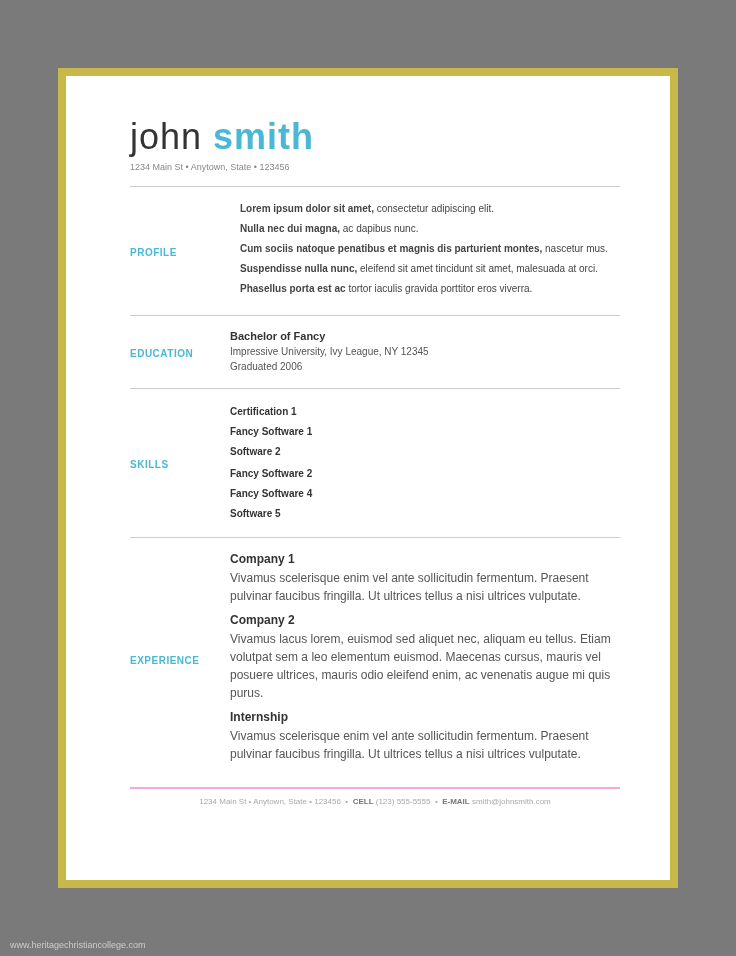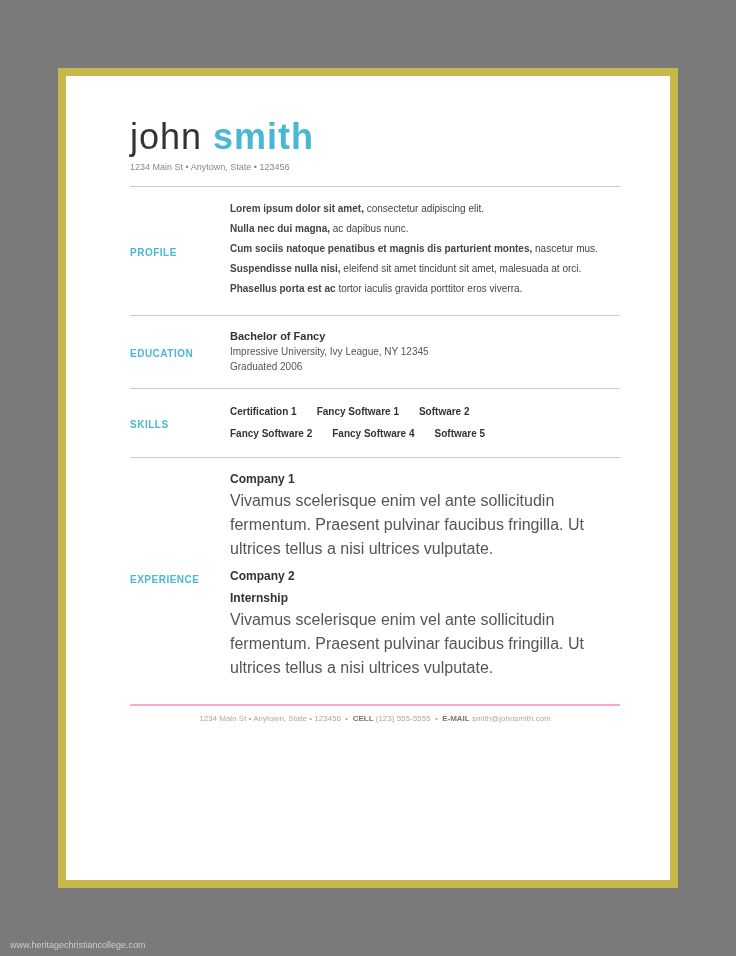--- a/index.html
+++ b/index.html
@@ -92,20 +92,21 @@
     
     .profile-text {
       font-size: 10px;
       color: #444444;
       line-height: 1.5;
       margin-bottom: 5px;
     }
 
     .profile-text strong {
       font-weight: bold;
+      margin-left: 10px;
     }
 
     
     .edu-degree {
       font-size: 11px;
       font-weight: bold;
       color: #333333;
       margin-bottom: 2px;
     }
 
@@ -113,20 +114,21 @@
       font-size: 10px;
       color: #555555;
       line-height: 1.5;
     }
 
     
     .skills-grid {
       display: flex;
       flex-wrap: wrap;
       gap: 2px 0;
+      flex-direction: column;
     }
 
     .skill-item {
       font-size: 10px;
       color: #333333;
       margin-right: 20px;
       font-weight: bold;
       line-height: 1.8;
     }
 
@@ -137,21 +139,21 @@
       color: #333333;
       margin-bottom: 3px;
       margin-top: 8px;
     }
 
     .exp-company:first-child {
       margin-top: 0;
     }
 
     .exp-desc {
-      font-size: 16px;
+      font-size: 12px;
       color: #555555;
       line-height: 1.5;
       margin-bottom: 4px;
     }
 
     
     .footer {
       text-align: center;
       font-size: 8px;
       color: #aaaaaa;
@@ -187,21 +189,21 @@
     <div class="header-address">1234 Main St • Anytown, State • 123456</div>
 
     <hr class="divider">
 
     <div class="section-row">
       <div class="section-label">PROFILE</div>
       <div class="section-content">
         <p class="profile-text"><strong>Lorem ipsum dolor sit amet,</strong> consectetur adipiscing elit.</p>
         <p class="profile-text"><strong>Nulla nec dui magna,</strong> ac dapibus nunc.</p>
         <p class="profile-text"><strong>Cum sociis natoque penatibus et magnis dis parturient montes,</strong> nascetur mus.</p>
-        <p class="profile-text"><strong>Suspendisse nulla nisi,</strong> eleifend sit amet tincidunt sit amet, malesuada at orci.</p>
+        <p class="profile-text"><strong>Suspendisse nulla nunc,</strong> eleifend sit amet tincidunt sit amet, malesuada at orci.</p>
         <p class="profile-text"><strong>Phasellus porta est ac</strong> tortor iaculis gravida porttitor eros viverra.</p>
       </div>
     </div>
 
     <hr class="divider">
 
     <div class="section-row">
       <div class="section-label">EDUCATION</div>
       <div class="section-content">
         <div class="edu-degree">Bachelor of Fancy</div>
@@ -229,20 +231,21 @@
 
     <hr class="divider">
 
     <div class="section-row">
       <div class="section-label">EXPERIENCE</div>
       <div class="section-content">
         <div class="exp-company">Company 1</div>
         <p class="exp-desc">Vivamus scelerisque enim vel ante sollicitudin fermentum. Praesent pulvinar faucibus fringilla. Ut ultrices tellus a nisi ultrices vulputate.</p>
 
         <div class="exp-company">Company 2</div>
+        <p class="exp-desc">Vivamus lacus lorem, euismod sed aliquet nec, aliquam eu tellus. Etiam volutpat sem a leo elementum euismod. Maecenas cursus, mauris vel posuere ultrices, mauris odio eleifend enim, ac venenatis augue mi quis purus.</p>
 
         <div class="exp-company">Internship</div>
         <p class="exp-desc">Vivamus scelerisque enim vel ante sollicitudin fermentum. Praesent pulvinar faucibus fringilla. Ut ultrices tellus a nisi ultrices vulputate.</p>
       </div>
     </div>
 
     <div class="footer">
       <span>1234 Main St • Anytown, State • 123456</span>
       &nbsp;•&nbsp;
       <span class="label">CELL</span>

